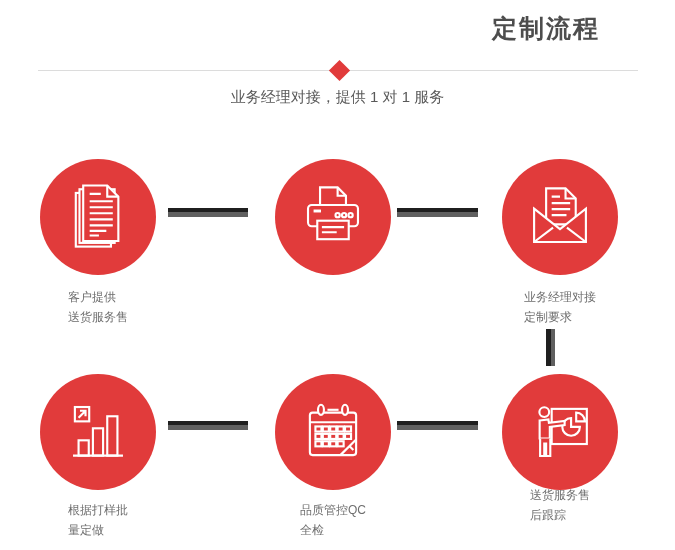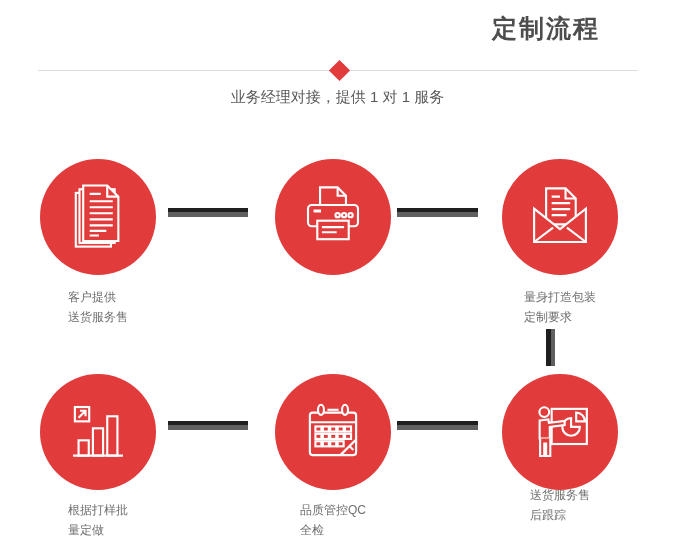--- a/index.html
+++ b/index.html
@@ -136,21 +136,21 @@
       <path d="M18 27.5 L27.5 26.5 L28 30 L45 28 L45 32.5 L29 34.5 L29 47 L18 47 Z" class="f"></path>
       <path d="M18.5 47 L18.5 66 L23 66 L23 52.5 L25 52.5 L25 66 L29.5 66 L29.5 47" class="f"></path>
     </svg>
   </div>
 
   <div class="label l1">
     <span>客户提供</span><br>
     <span>送货服务售</span>
   </div>
   <div class="label l3">
-    <span>量身打造包装</span><br>
+    <span>业务经理对接</span><br>
     <span>定制要求</span>
   </div>
   <div class="label l4">
     <span>根据打样批</span><br>
     <span>量定做</span>
   </div>
   <div class="label l5">
     <span>品质管控QC</span><br>
     <span>全检</span>
   </div>

